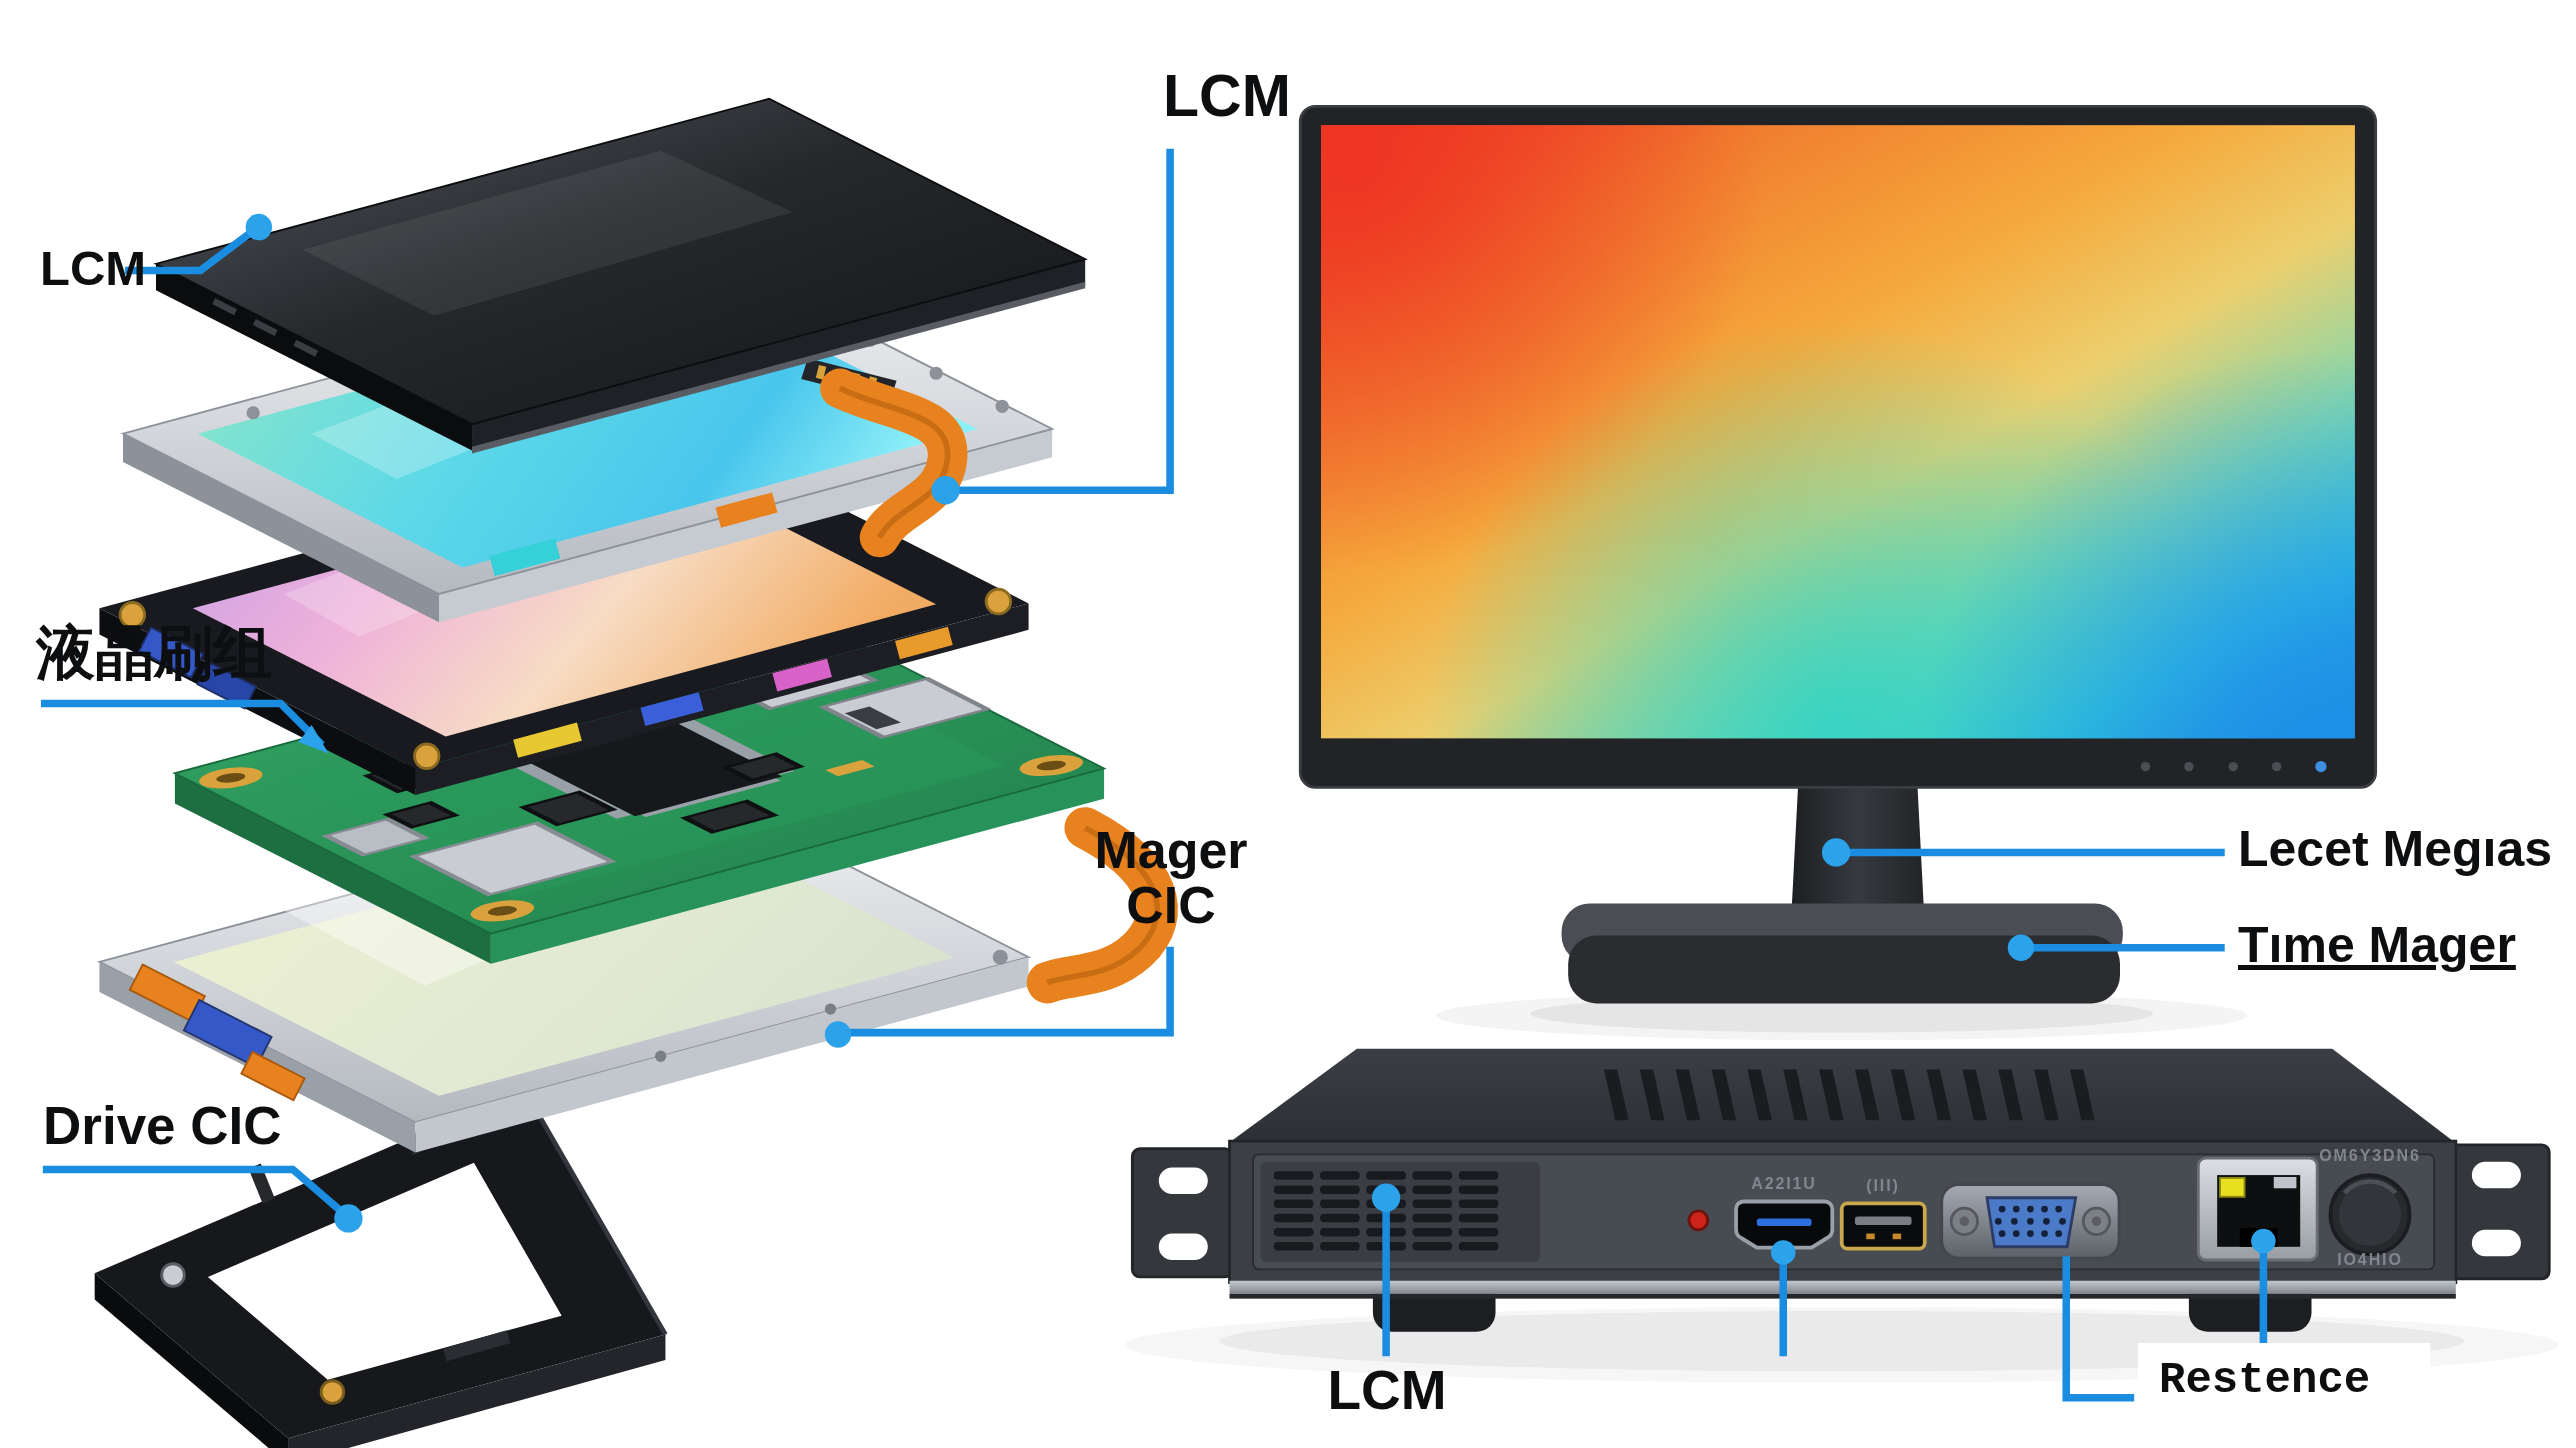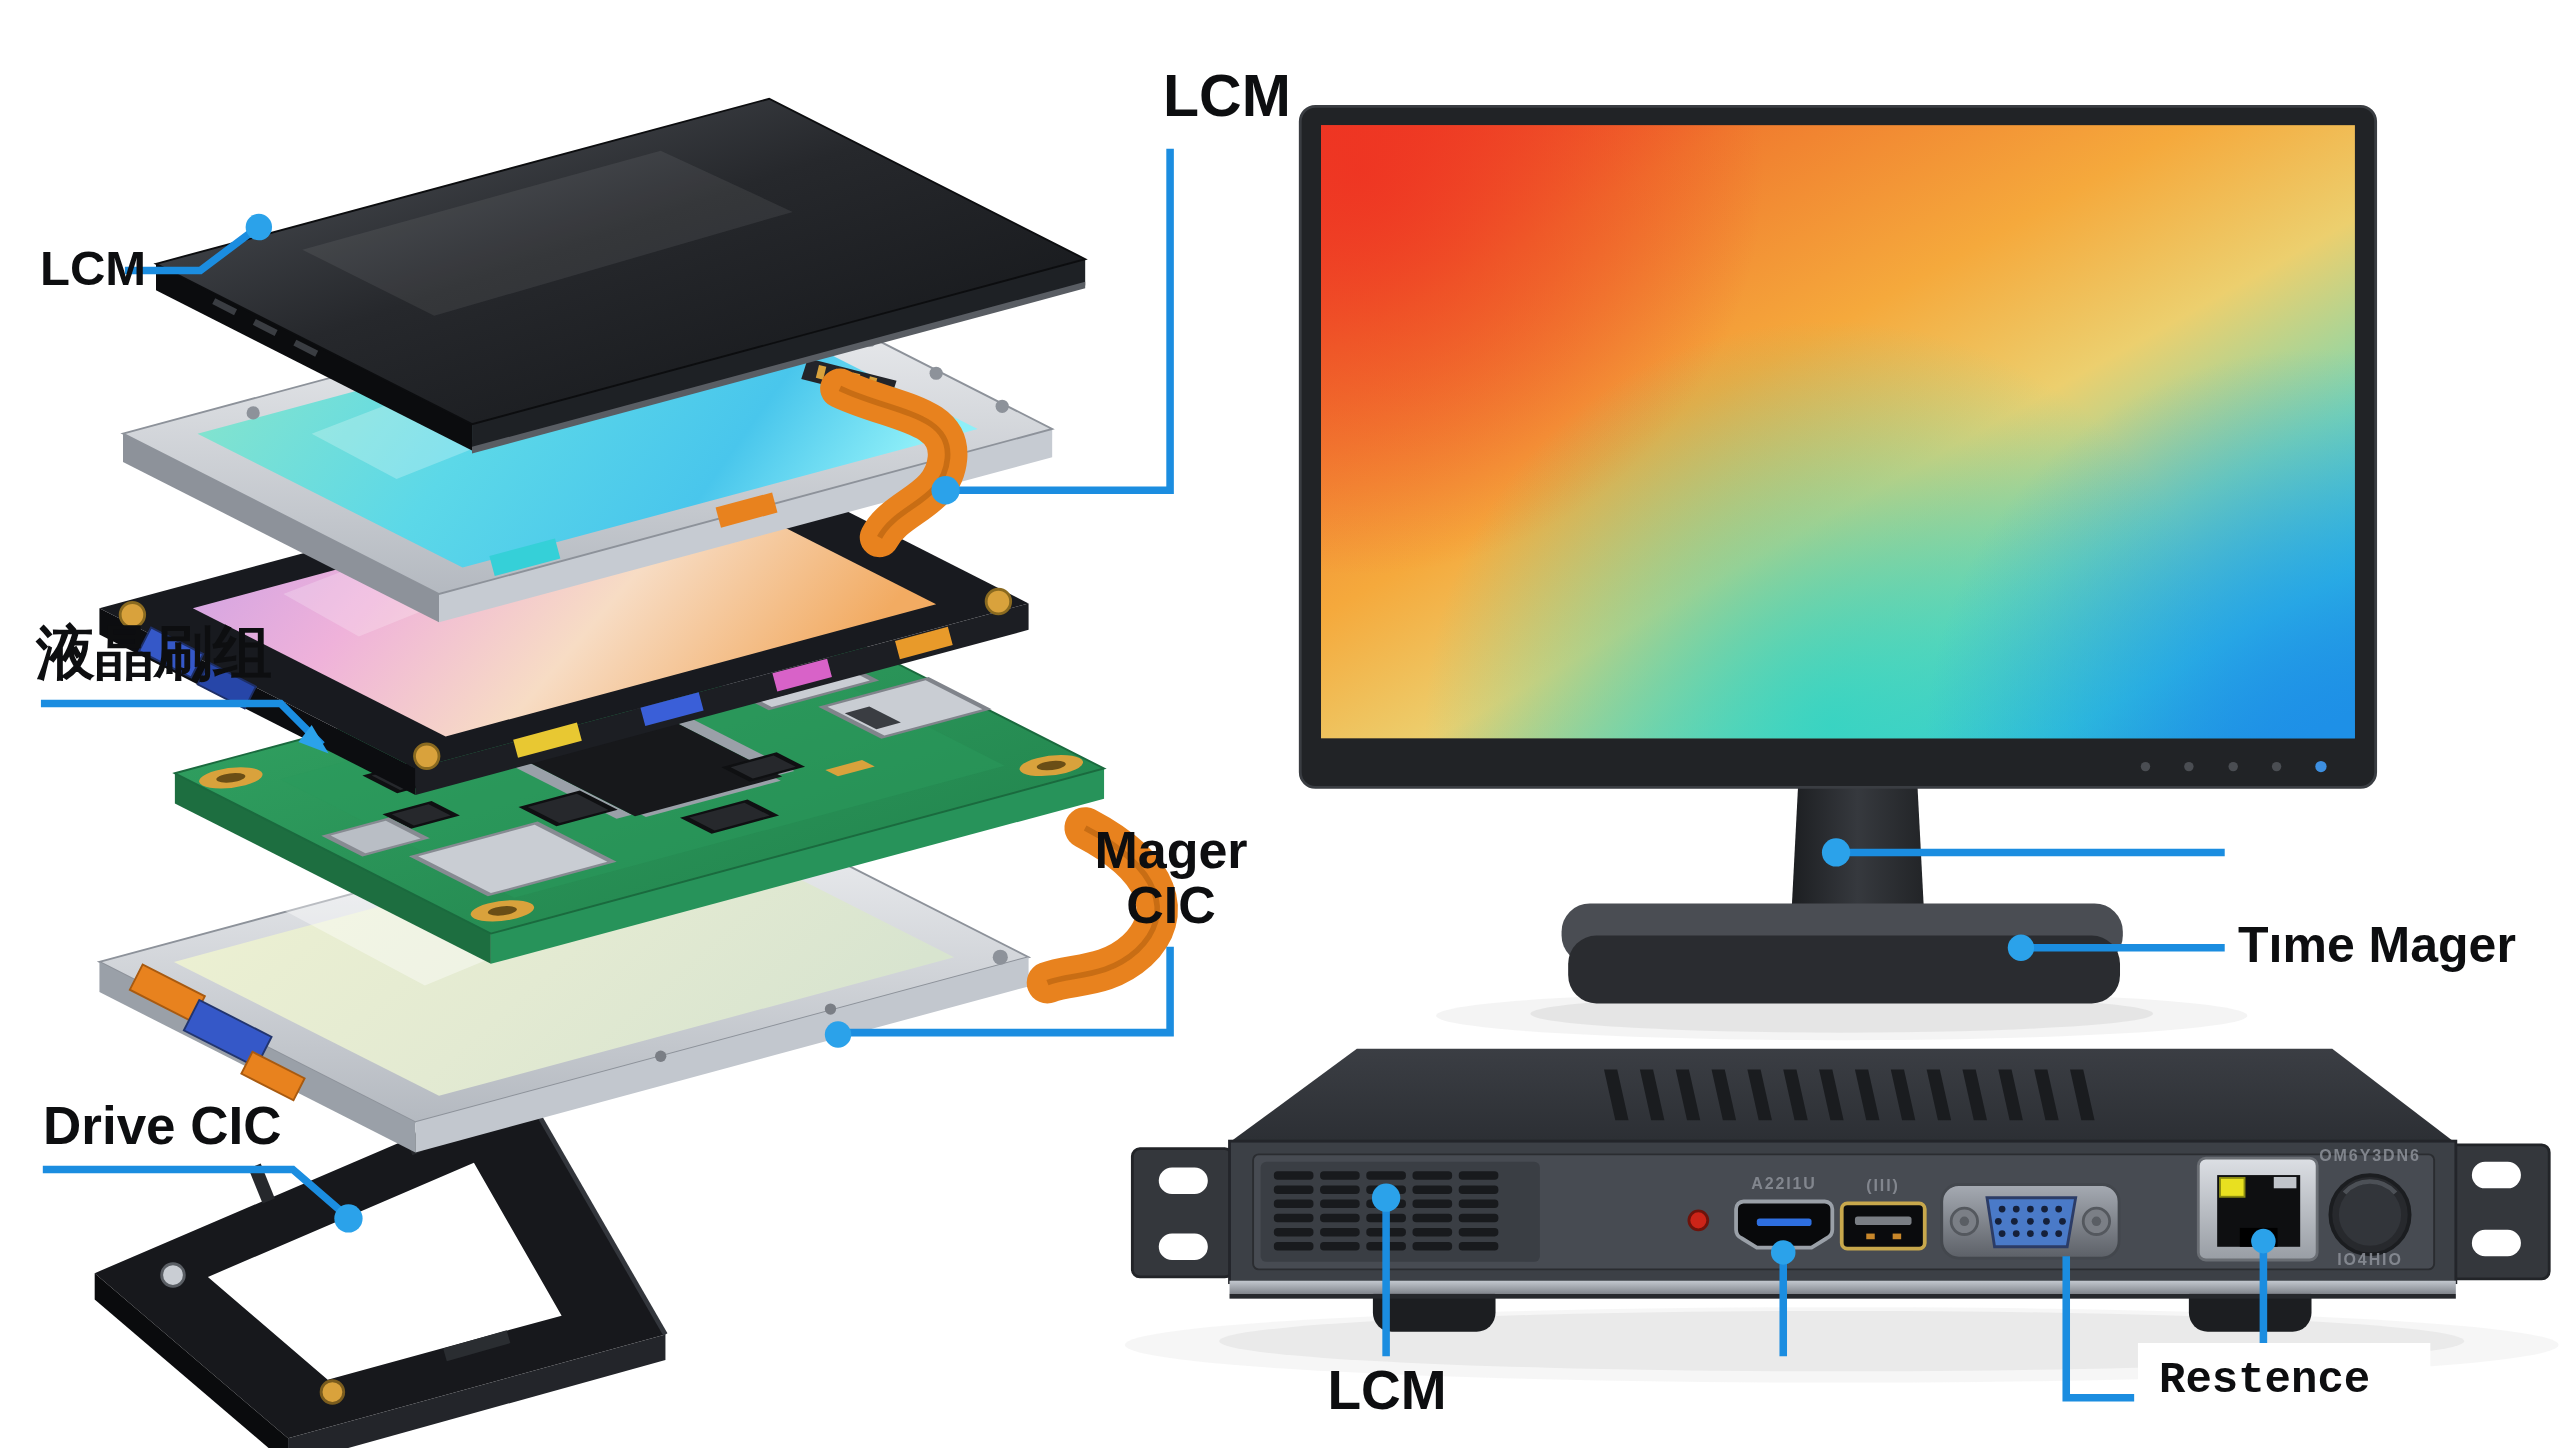--- a/index.html
+++ b/index.html
@@ -409,21 +409,22 @@
 </svg>
 
 <div class="label" style="left:1163px;top:38px;font-size:59px;">LCM</div>
 <div class="label" style="left:40px;top:215px;font-size:49px;">LCM</div>
 <div class="label cn" style="left:36px;top:594px;font-size:59px;">液晶刷组</div>
 <div class="label center" style="left:1171px;top:795px;font-size:52px;">
   <div>Mager</div>
   <div>CIC</div>
 </div>
 <div class="label" style="left:43px;top:1070px;font-size:53px;">Drive CIC</div>
-<div class="label" style="left:2238px;top:891px;font-size:50px;">Tıme Mager</div>
+<div class="label" style="left:2238px;top:795px;font-size:50px;">Lecet Megıas</div>
+<div class="label" style="left:2238px;top:891px;font-size:50px;text-decoration:underline;">Tıme Mager</div>
 <div class="label center" style="left:1387px;top:1334px;font-size:55px;">LCM</div>
 <div class="label serif" style="left:2159px;top:1329px;font-size:44px;">Restence</div>
 
 <div class="marking" style="left:1784px;top:1147px;">A22I1U</div>
 <div class="marking" style="left:1883px;top:1149px;">(III)</div>
 <div class="marking" style="left:2370px;top:1119px;">OM6Y3DN6</div>
 <div class="marking" style="left:2370px;top:1223px;">IO4HIO</div>
 
 </div>
 

